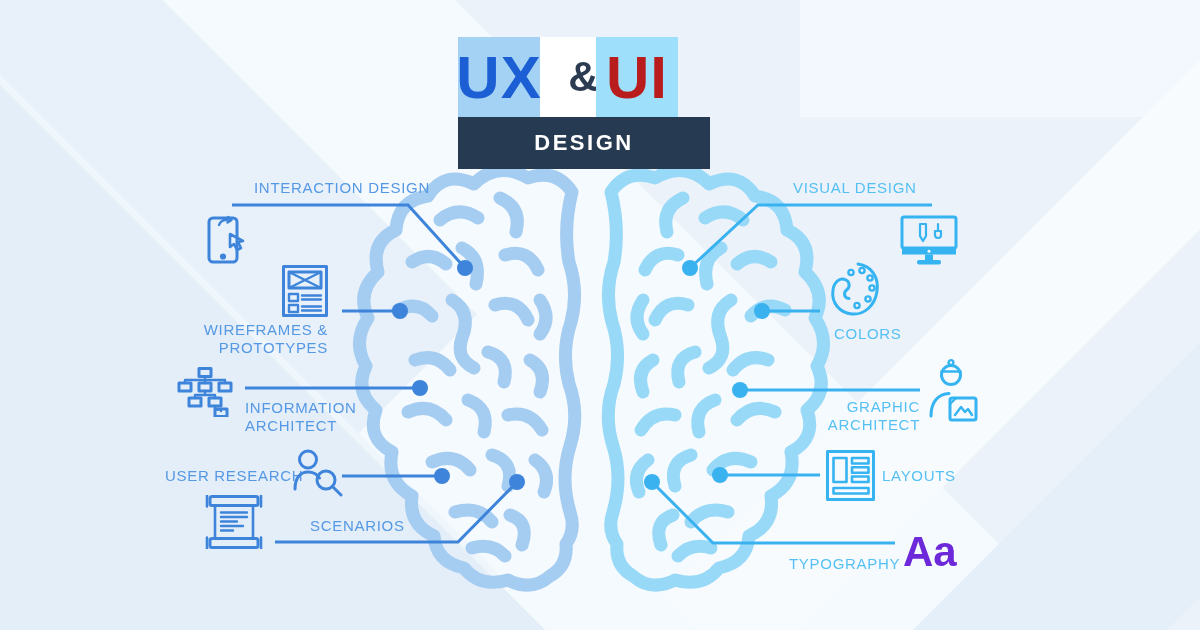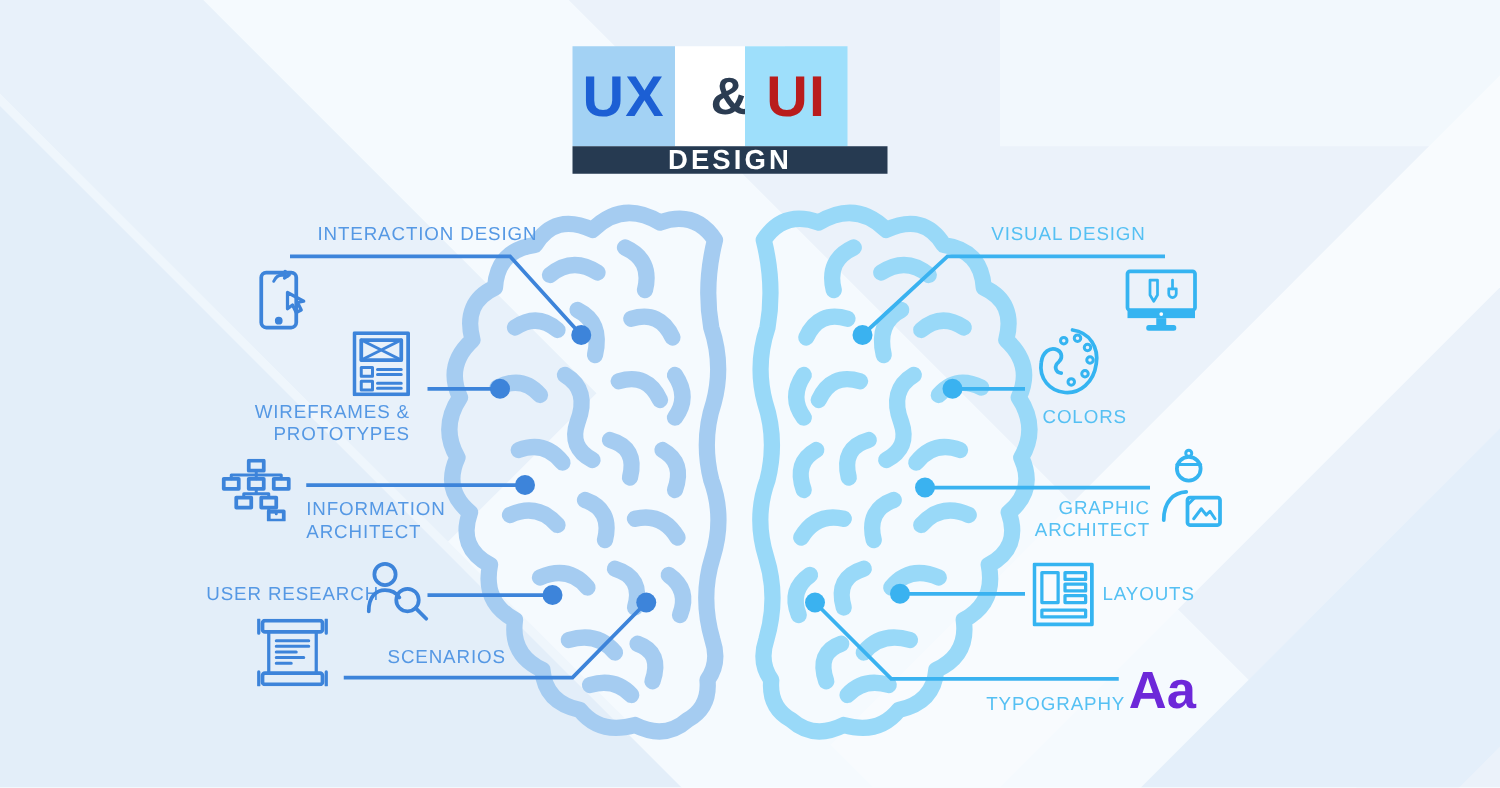--- a/index.html
+++ b/index.html
@@ -15,25 +15,25 @@
   .b4{left:430px;top:-120px;width:1500px;height:700px;background:#ebf2fa;transform:rotate(45deg);}
   .b5{left:800px;top:0;width:400px;height:117px;background:#f2f8fd;}
   .b6{left:575px;top:260px;width:900px;height:120px;background:#f8fbfe;transform:rotate(-45deg);}
   .b7{left:700px;top:430px;width:900px;height:180px;background:#e4effa;transform:rotate(-45deg);}
 
   .overlay{position:absolute;left:0;top:0;z-index:1;}
 
   
   .hbox{position:absolute;top:37px;height:80px;width:82px;z-index:2;
     display:flex;align-items:center;justify-content:center;
-    font-weight:bold;font-size:46px;letter-spacing:1px;}
+    font-weight:bold;font-size:60px;letter-spacing:1px;}
   .hbox.ux{left:458px;background:#a3d2f4;color:#1c5fd4;}
   .hbox.amp{left:540px;width:88px;background:#ffffff;color:#2b3c52;font-size:42px;}
   .hbox.ui{left:596px;background:#9edffb;color:#b91c1c;}
-  .design-bar{position:absolute;left:458px;top:117px;width:252px;height:22px;z-index:2;
+  .design-bar{position:absolute;left:458px;top:117px;width:252px;height:52px;z-index:2;
     background:#263a51;color:#ffffff;display:flex;align-items:center;justify-content:center;
     font-weight:bold;font-size:22px;letter-spacing:2.5px;}
 
   
   .label{position:absolute;z-index:2;font-size:15px;letter-spacing:0.7px;
     color:#5598e4;white-space:nowrap;}
   .label.r{color:#55c0f3;}
   .label2{line-height:17.5px;}
   .alignr{text-align:right;}
   .aa{position:absolute;z-index:2;font-weight:bold;font-size:42px;color:#6d28d9;letter-spacing:0;}

